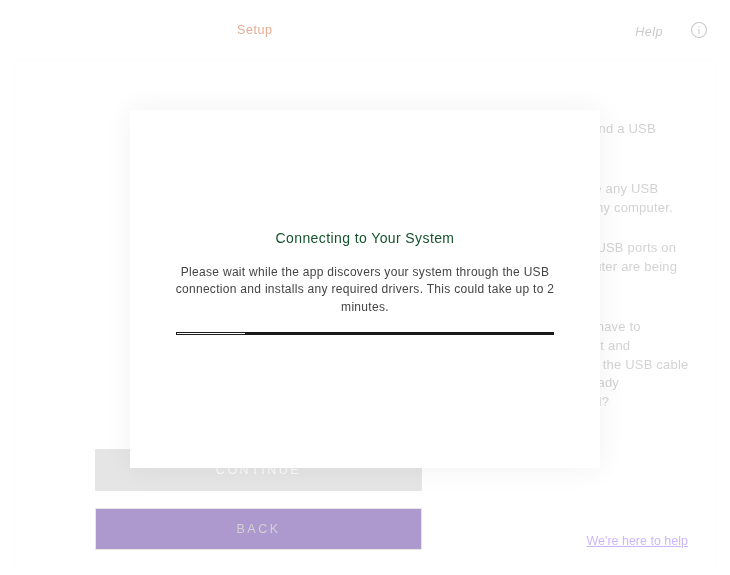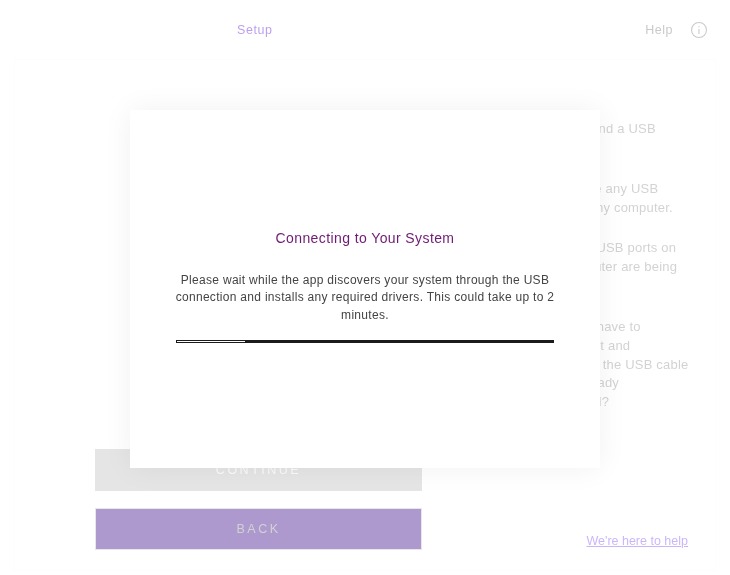--- a/index.html
+++ b/index.html
@@ -13,30 +13,31 @@
     }
     .topbar {
       height: 60px;
       display: flex;
       align-items: center;
       padding: 0 22px;
       background: #fff;
     }
     .topbar .setup {
       margin-left: 215px;
-      color: #6d28d9;
+      color: #c2410c;
       font-size: 12.5px;
       letter-spacing: 0.6px;
       font-weight: 500;
     }
     .topbar .right {
       margin-left: auto;
       display: flex;
-      align-items: center;
-      gap: 17px;
+      align-items: flex-end;
+      gap: 27px;
+      font-style: italic;
     }
     .topbar .help {
       color: #888;
       font-size: 12.5px;
       letter-spacing: 0.5px;
       cursor: pointer;
     }
     .info-icon {
       width: 18px;
       height: 18px;
@@ -118,23 +119,23 @@
       background: #fff;
       z-index: 20;
       box-shadow: 0 0 28px rgba(0,0,0,0.06);
       display: flex;
       flex-direction: column;
       align-items: center;
       padding: 120px 44px 40px;
     }
     .modal-title {
       font-size: 14px;
-      color: #701a75;
+      color: #14532d;
       letter-spacing: 0.4px;
-      margin-bottom: 26px;
+      margin-bottom: 18px;
     }
     .modal-body {
       font-size: 12px;
       color: #444;
       text-align: center;
       line-height: 1.45;
       letter-spacing: 0.3px;
       max-width: 380px;
       margin-bottom: 16px;
     }

